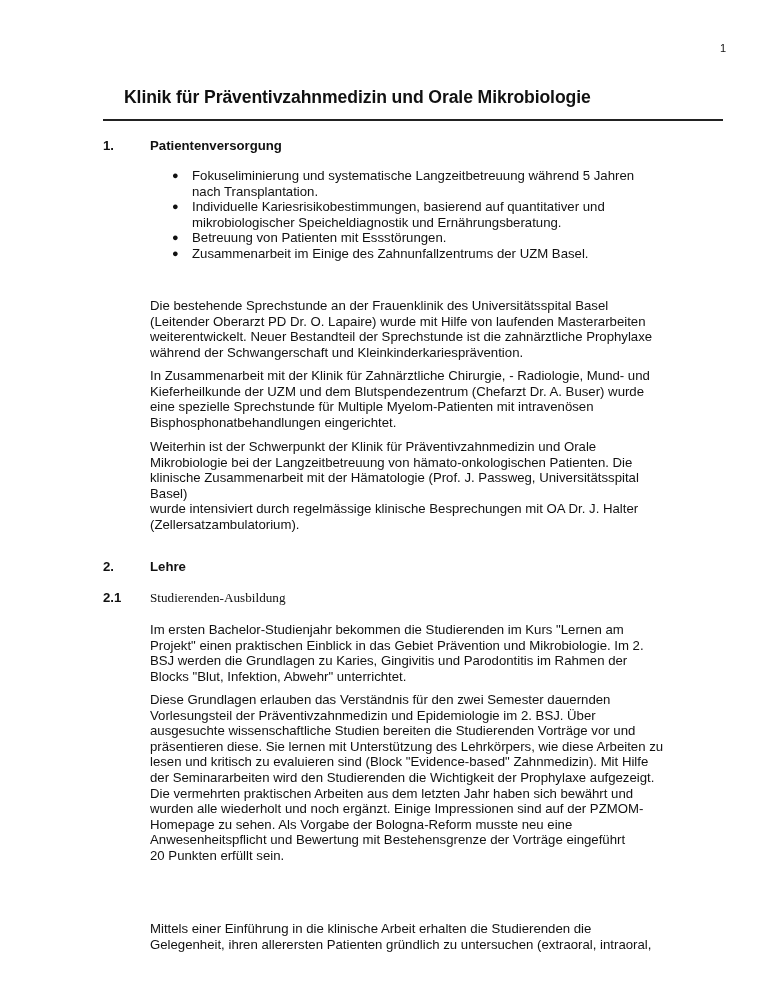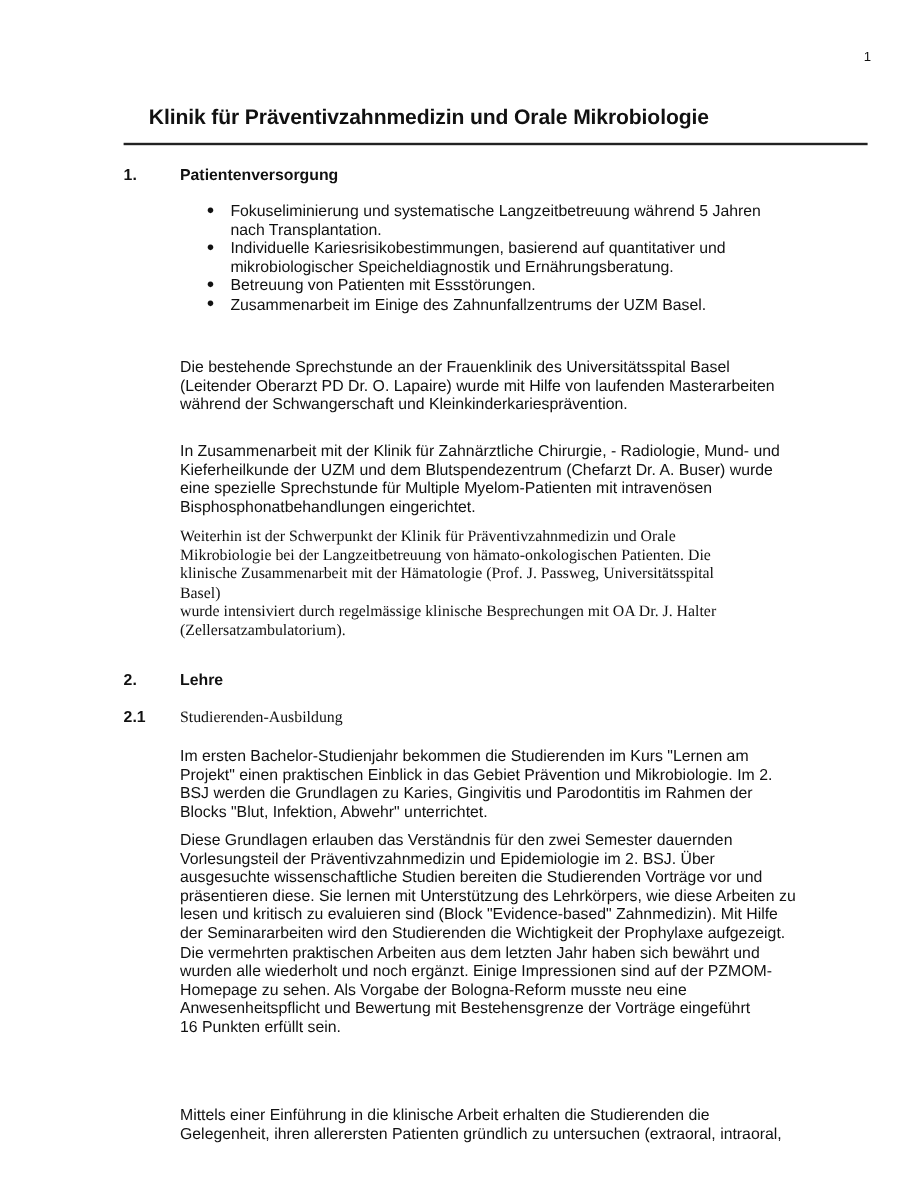--- a/index.html
+++ b/index.html
@@ -46,31 +46,32 @@
   </li>
   <li>
     <span class="dot">●</span>
     <span class="line" style="display:block">Zusammenarbeit im Einige des Zahnunfallzentrums der UZM Basel.</span>
   </li>
 </ul>
 
 <div class="para" style="top:298px;">
   <span class="line">Die bestehende Sprechstunde an der Frauenklinik des Universitätsspital Basel</span>
   <span class="line">(Leitender Oberarzt PD Dr. O. Lapaire) wurde mit Hilfe von laufenden Masterarbeiten</span>
+  <span class="line">weiterentwickelt. Neuer Bestandteil der Sprechstunde ist die zahnärztliche Prophylaxe</span>
   <span class="line">während der Schwangerschaft und Kleinkinderkariesprävention.</span>
 </div>
 
 <div class="para" style="top:368px;">
   <span class="line">In Zusammenarbeit mit der Klinik für Zahnärztliche Chirurgie, - Radiologie, Mund- und</span>
   <span class="line">Kieferheilkunde der UZM und dem Blutspendezentrum (Chefarzt Dr. A. Buser) wurde</span>
   <span class="line">eine spezielle Sprechstunde für Multiple Myelom-Patienten mit intravenösen</span>
   <span class="line">Bisphosphonatbehandlungen eingerichtet.</span>
 </div>
 
-<div class="para" style="top:439px;font-family:Liberation Serif, serif;">
+<div class="para" style="top:439px;">
   <span class="line">Weiterhin ist der Schwerpunkt der Klinik für Präventivzahnmedizin und Orale</span>
   <span class="line">Mikrobiologie bei der Langzeitbetreuung von hämato-onkologischen Patienten. Die</span>
   <span class="line">klinische Zusammenarbeit mit der Hämatologie (Prof. J. Passweg, Universitätsspital</span>
   <span class="line">Basel)</span>
   <span class="line">wurde intensiviert durch regelmässige klinische Besprechungen mit OA Dr. J. Halter</span>
   <span class="line">(Zellersatzambulatorium).</span>
 </div>
 
 <div class="sec" style="top:559px;">2.</div>
 <div class="sec-label" style="top:559px;">Lehre</div>
@@ -89,19 +90,19 @@
   <span class="line">Diese Grundlagen erlauben das Verständnis für den zwei Semester dauernden</span>
   <span class="line">Vorlesungsteil der Präventivzahnmedizin und Epidemiologie im 2. BSJ. Über</span>
   <span class="line">ausgesuchte wissenschaftliche Studien bereiten die Studierenden Vorträge vor und</span>
   <span class="line">präsentieren diese. Sie lernen mit Unterstützung des Lehrkörpers, wie diese Arbeiten zu</span>
   <span class="line">lesen und kritisch zu evaluieren sind (Block "Evidence-based" Zahnmedizin). Mit Hilfe</span>
   <span class="line">der Seminararbeiten wird den Studierenden die Wichtigkeit der Prophylaxe aufgezeigt.</span>
   <span class="line">Die vermehrten praktischen Arbeiten aus dem letzten Jahr haben sich bewährt und</span>
   <span class="line">wurden alle wiederholt und noch ergänzt. Einige Impressionen sind auf der PZMOM-</span>
   <span class="line">Homepage zu sehen. Als Vorgabe der Bologna-Reform musste neu eine</span>
   <span class="line">Anwesenheitspflicht und Bewertung mit Bestehensgrenze der Vorträge eingeführt</span>
-  <span class="line">16 Punkten erfüllt sein.</span>
+  <span class="line">20 Punkten erfüllt sein.</span>
 </div>
 
 <div class="para" style="top:888px;margin-top:33px;">
   <span class="line">Mittels einer Einführung in die klinische Arbeit erhalten die Studierenden die</span>
   <span class="line">Gelegenheit, ihren allerersten Patienten gründlich zu untersuchen (extraoral, intraoral,</span>
 </div>
 
 </body></html>

